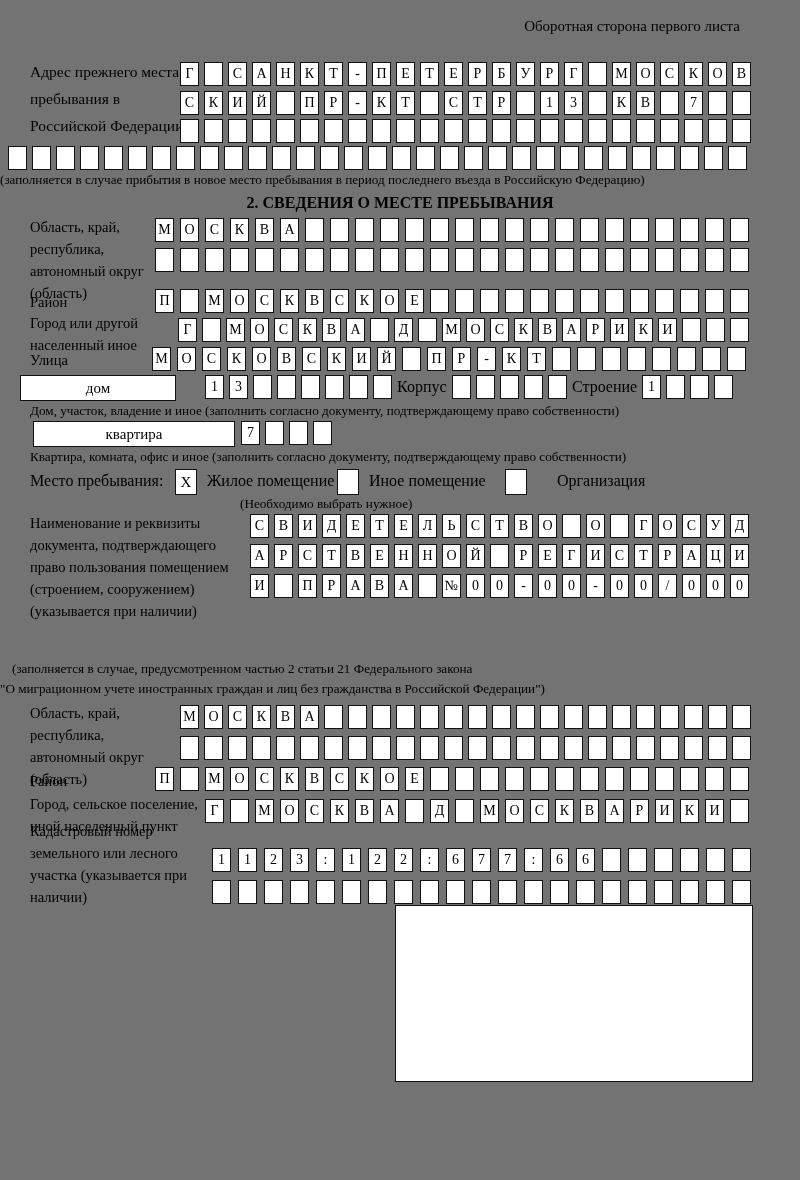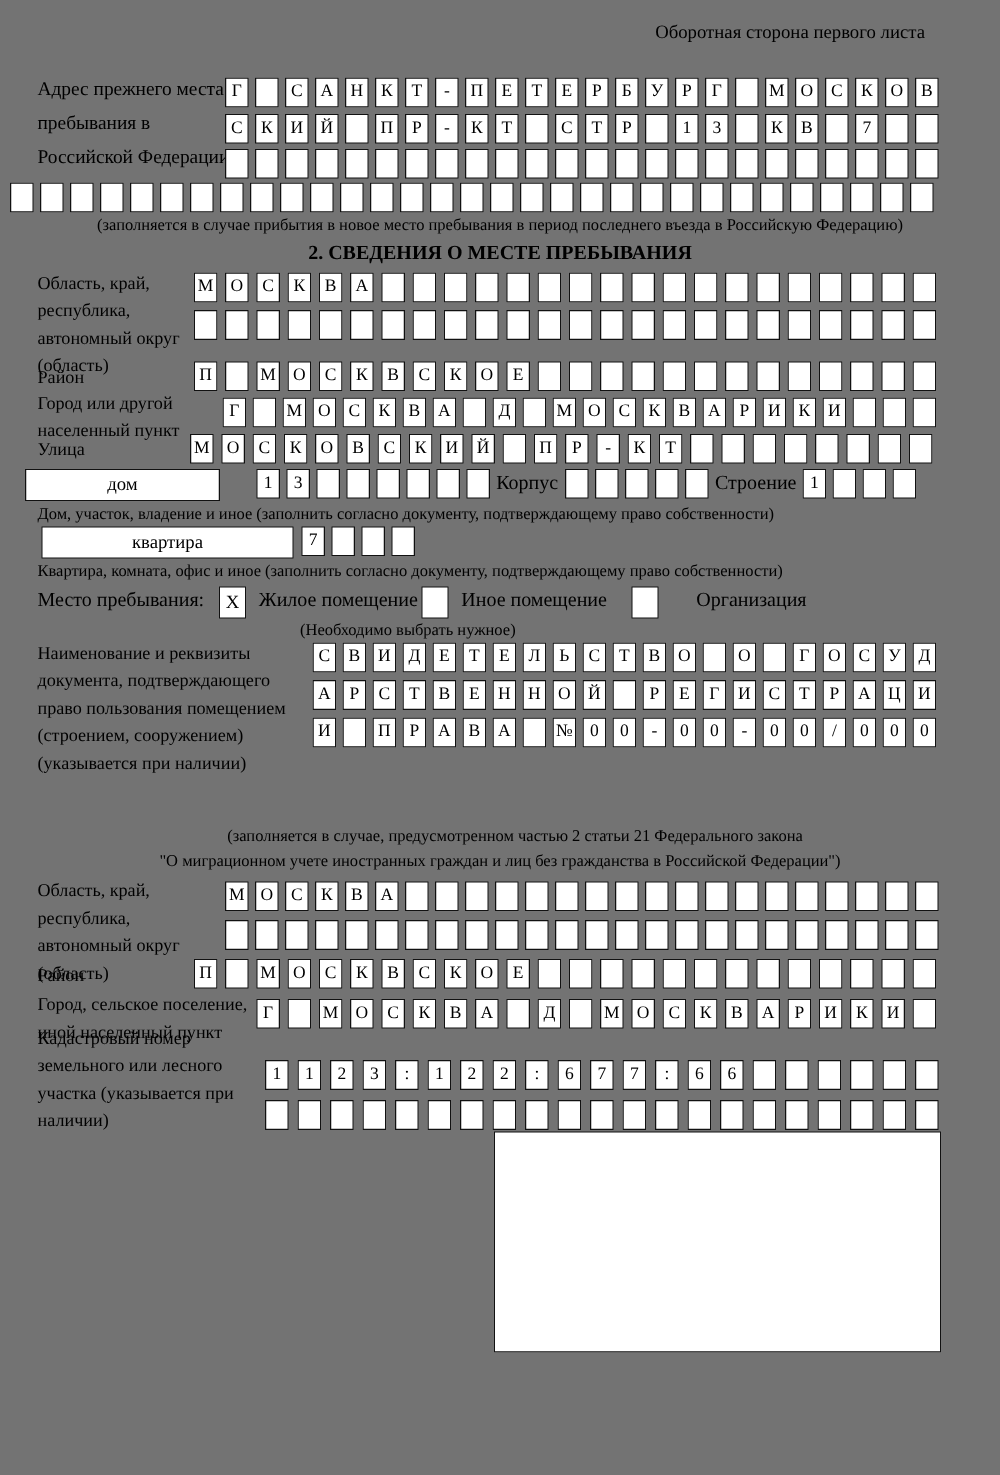--- a/index.html
+++ b/index.html
@@ -3,21 +3,21 @@
 <meta charset="utf-8">
 <style>
   html,body{margin:0;padding:0;background:#fff;}
   .page{position:relative;width:800px;height:1180px;background:#737373;color:#000;
         font-family:"Liberation Serif", serif;overflow:hidden;}
   .abs{position:absolute;}
   .backnote{font-size:15px;}
   .flabel{font-size:14.5px;line-height:22px;}
   .flabel.big{font-size:15.5px;line-height:27px;}
   .caption{font-size:13.2px;}
-  .center{width:800px;text-align:center;}
+  .center{width:800px;text-align:left;}
   .title{width:800px;text-align:center;font-weight:bold;font-size:16px;}
   .cellrow{display:flex;}
   .g5{gap:5px;}
   .g6{gap:6px;}
   .g7{gap:7px;}
   .cell{width:19px;height:24px;box-sizing:border-box;border:1.6px solid #111;
         display:flex;align-items:center;justify-content:center;
         font-size:14px;flex:0 0 auto;background:#fff;}
   .checkbox{width:22px;height:26px;box-sizing:border-box;border:1.6px solid #111;
         display:flex;align-items:center;justify-content:center;font-size:15px;background:#fff;}
@@ -225,21 +225,21 @@
       <div class="cell"></div>
       <div class="cell"></div>
       <div class="cell"></div>
       <div class="cell"></div>
       <div class="cell"></div>
       <div class="cell"></div>
       <div class="cell"></div>
       <div class="cell"></div>
     </div>
 
-  <div class="abs flabel" style="left:30px;top:312px;width:145px;">Город или другой населенный пункт</div>
+  <div class="abs flabel" style="left:30px;top:312px;width:145px;">Город или другой населенный иное</div>
   <div class="abs cellrow g5" style="left:178px;top:318px;">
       <div class="cell">Г</div>
       <div class="cell"></div>
       <div class="cell">М</div>
       <div class="cell">О</div>
       <div class="cell">С</div>
       <div class="cell">К</div>
       <div class="cell">В</div>
       <div class="cell">А</div>
       <div class="cell"></div>

